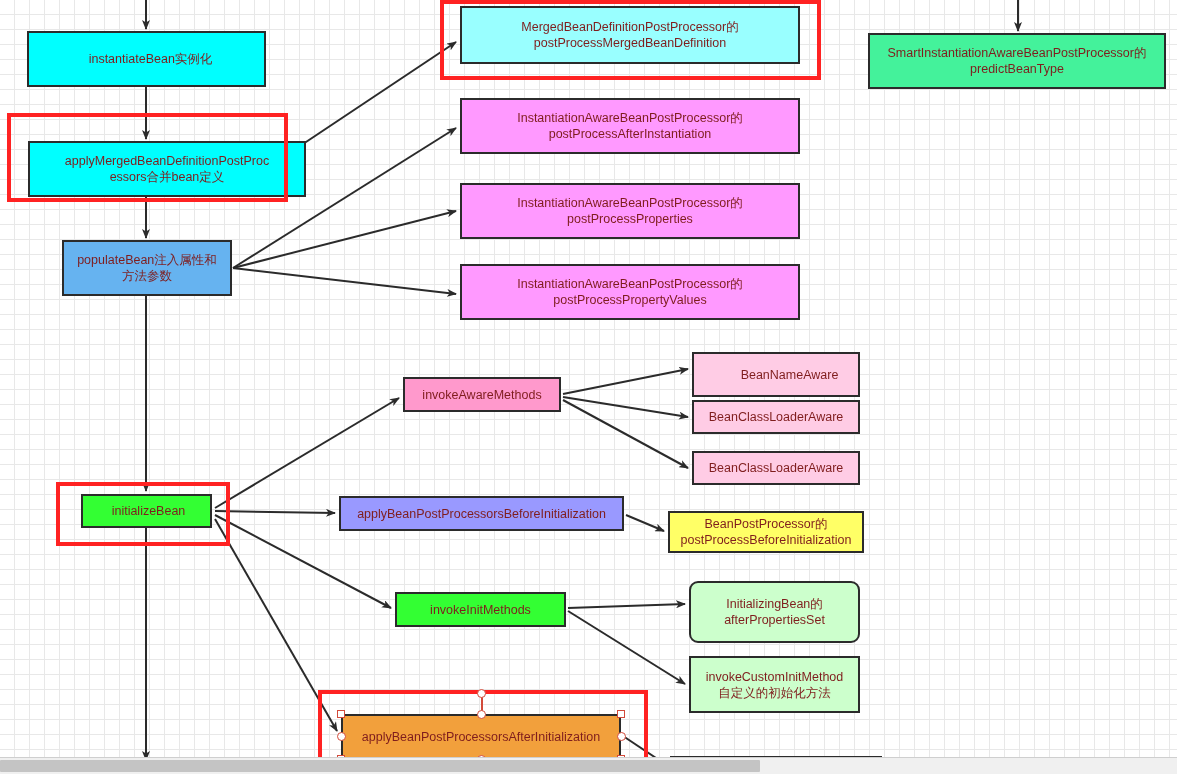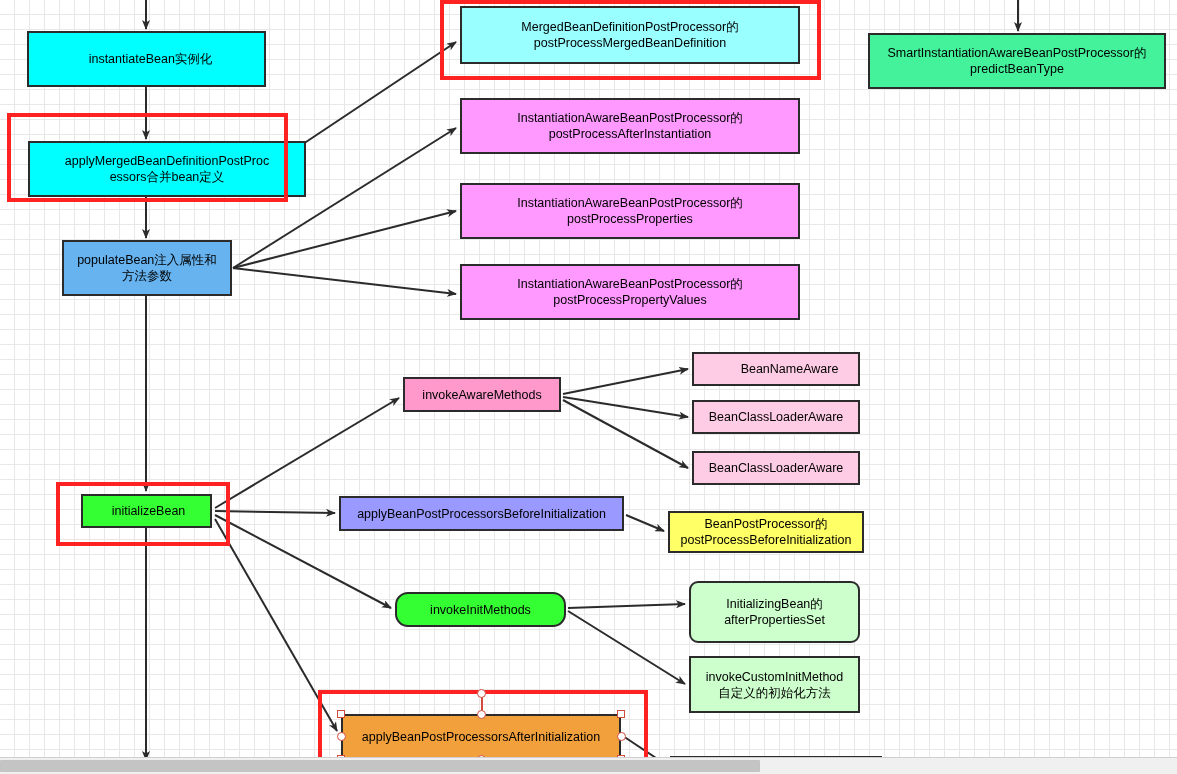--- a/index.html
+++ b/index.html
@@ -23,21 +23,21 @@
   .node {
     position: absolute;
     box-sizing: border-box;
     border: 2px solid #2b2b2b;
     display: flex;
     align-items: center;
     justify-content: center;
     text-align: center;
     font-size: 12.5px;
     line-height: 16px;
-    color: #000000;
+    color: #7f1d1d;
     padding: 2px 4px;
     white-space: pre-line;
     user-select: none;
   }
   .hl {
     position: absolute;
     box-sizing: border-box;
     border: 4px solid #ff2222;
     background: transparent;
     pointer-events: none;
@@ -126,28 +126,28 @@
 postProcessMergedBeanDefinition</div>
       <div class="node" style="left: 460px; top: 98px; width: 340px; height: 56px; background: rgb(255, 153, 255);">InstantiationAwareBeanPostProcessor的
 postProcessAfterInstantiation</div>
       <div class="node" style="left: 460px; top: 183px; width: 340px; height: 56px; background: rgb(255, 153, 255);">InstantiationAwareBeanPostProcessor的
 postProcessProperties</div>
       <div class="node" style="left: 460px; top: 264px; width: 340px; height: 56px; background: rgb(255, 153, 255);">InstantiationAwareBeanPostProcessor的
 postProcessPropertyValues</div>
       <div class="node" style="left: 868px; top: 33px; width: 298px; height: 56px; background: rgb(68, 242, 155); text-align: center;">SmartInstantiationAwareBeanPostProcessor的
 predictBeanType</div>
       <div class="node" style="left: 403px; top: 377px; width: 158px; height: 35px; background: rgb(255, 153, 204);">invokeAwareMethods</div>
-      <div class="node" style="left: 692px; top: 352px; width: 168px; height: 34px; background: rgb(255, 204, 229); padding-left: 31px;">BeanNameAware</div>
+      <div class="node" style="left: 692px; top: 352px; width: 168px; height: 45px; background: rgb(255, 204, 229); padding-left: 31px;">BeanNameAware</div>
       <div class="node" style="left: 692px; top: 400px; width: 168px; height: 34px; background: rgb(255, 204, 229);">BeanClassLoaderAware</div>
       <div class="node" style="left: 692px; top: 451px; width: 168px; height: 34px; background: rgb(255, 204, 229);">BeanClassLoaderAware</div>
       <div class="node" style="left: 81px; top: 494px; width: 131px; height: 34px; background: rgb(51, 255, 51); padding-left: 8px;">initializeBean</div>
       <div class="node" style="left: 339px; top: 496px; width: 285px; height: 35px; background: rgb(153, 153, 255);">applyBeanPostProcessorsBeforeInitialization</div>
       <div class="node" style="left: 668px; top: 511px; width: 196px; height: 42px; background: rgb(255, 255, 102);">BeanPostProcessor的
 postProcessBeforeInitialization</div>
-      <div class="node" style="left: 395px; top: 592px; width: 171px; height: 35px; background: rgb(51, 255, 51); border-radius: 13px;">invokeInitMethods</div>
+      <div class="node" style="left: 395px; top: 592px; width: 171px; height: 35px; background: rgb(51, 255, 51);">invokeInitMethods</div>
       <div class="node" style="left: 689px; top: 581px; width: 171px; height: 62px; background: rgb(204, 255, 204); border-radius: 9px;">InitializingBean的
 afterPropertiesSet</div>
       <div class="node" style="left: 689px; top: 656px; width: 171px; height: 57px; background: rgb(204, 255, 204);">invokeCustomInitMethod
 自定义的初始化方法</div>
       <div class="node" style="left: 341px; top: 714px; width: 280px; height: 45px; background: rgb(242, 160, 60);">applyBeanPostProcessorsAfterInitialization</div>
       <div class="node" style="left: 670px; top: 756px; width: 212px; height: 20px; background: rgb(255, 255, 102);"></div>
     </div>
   <div id="highlights-layer">
       <div class="hl" style="left: 7px; top: 113px; width: 281px; height: 89px; border-color: rgb(255, 34, 34);"></div>
       <div class="hl" style="left: 440px; top: 0px; width: 381px; height: 80px; border-color: rgb(255, 34, 34);"></div>

